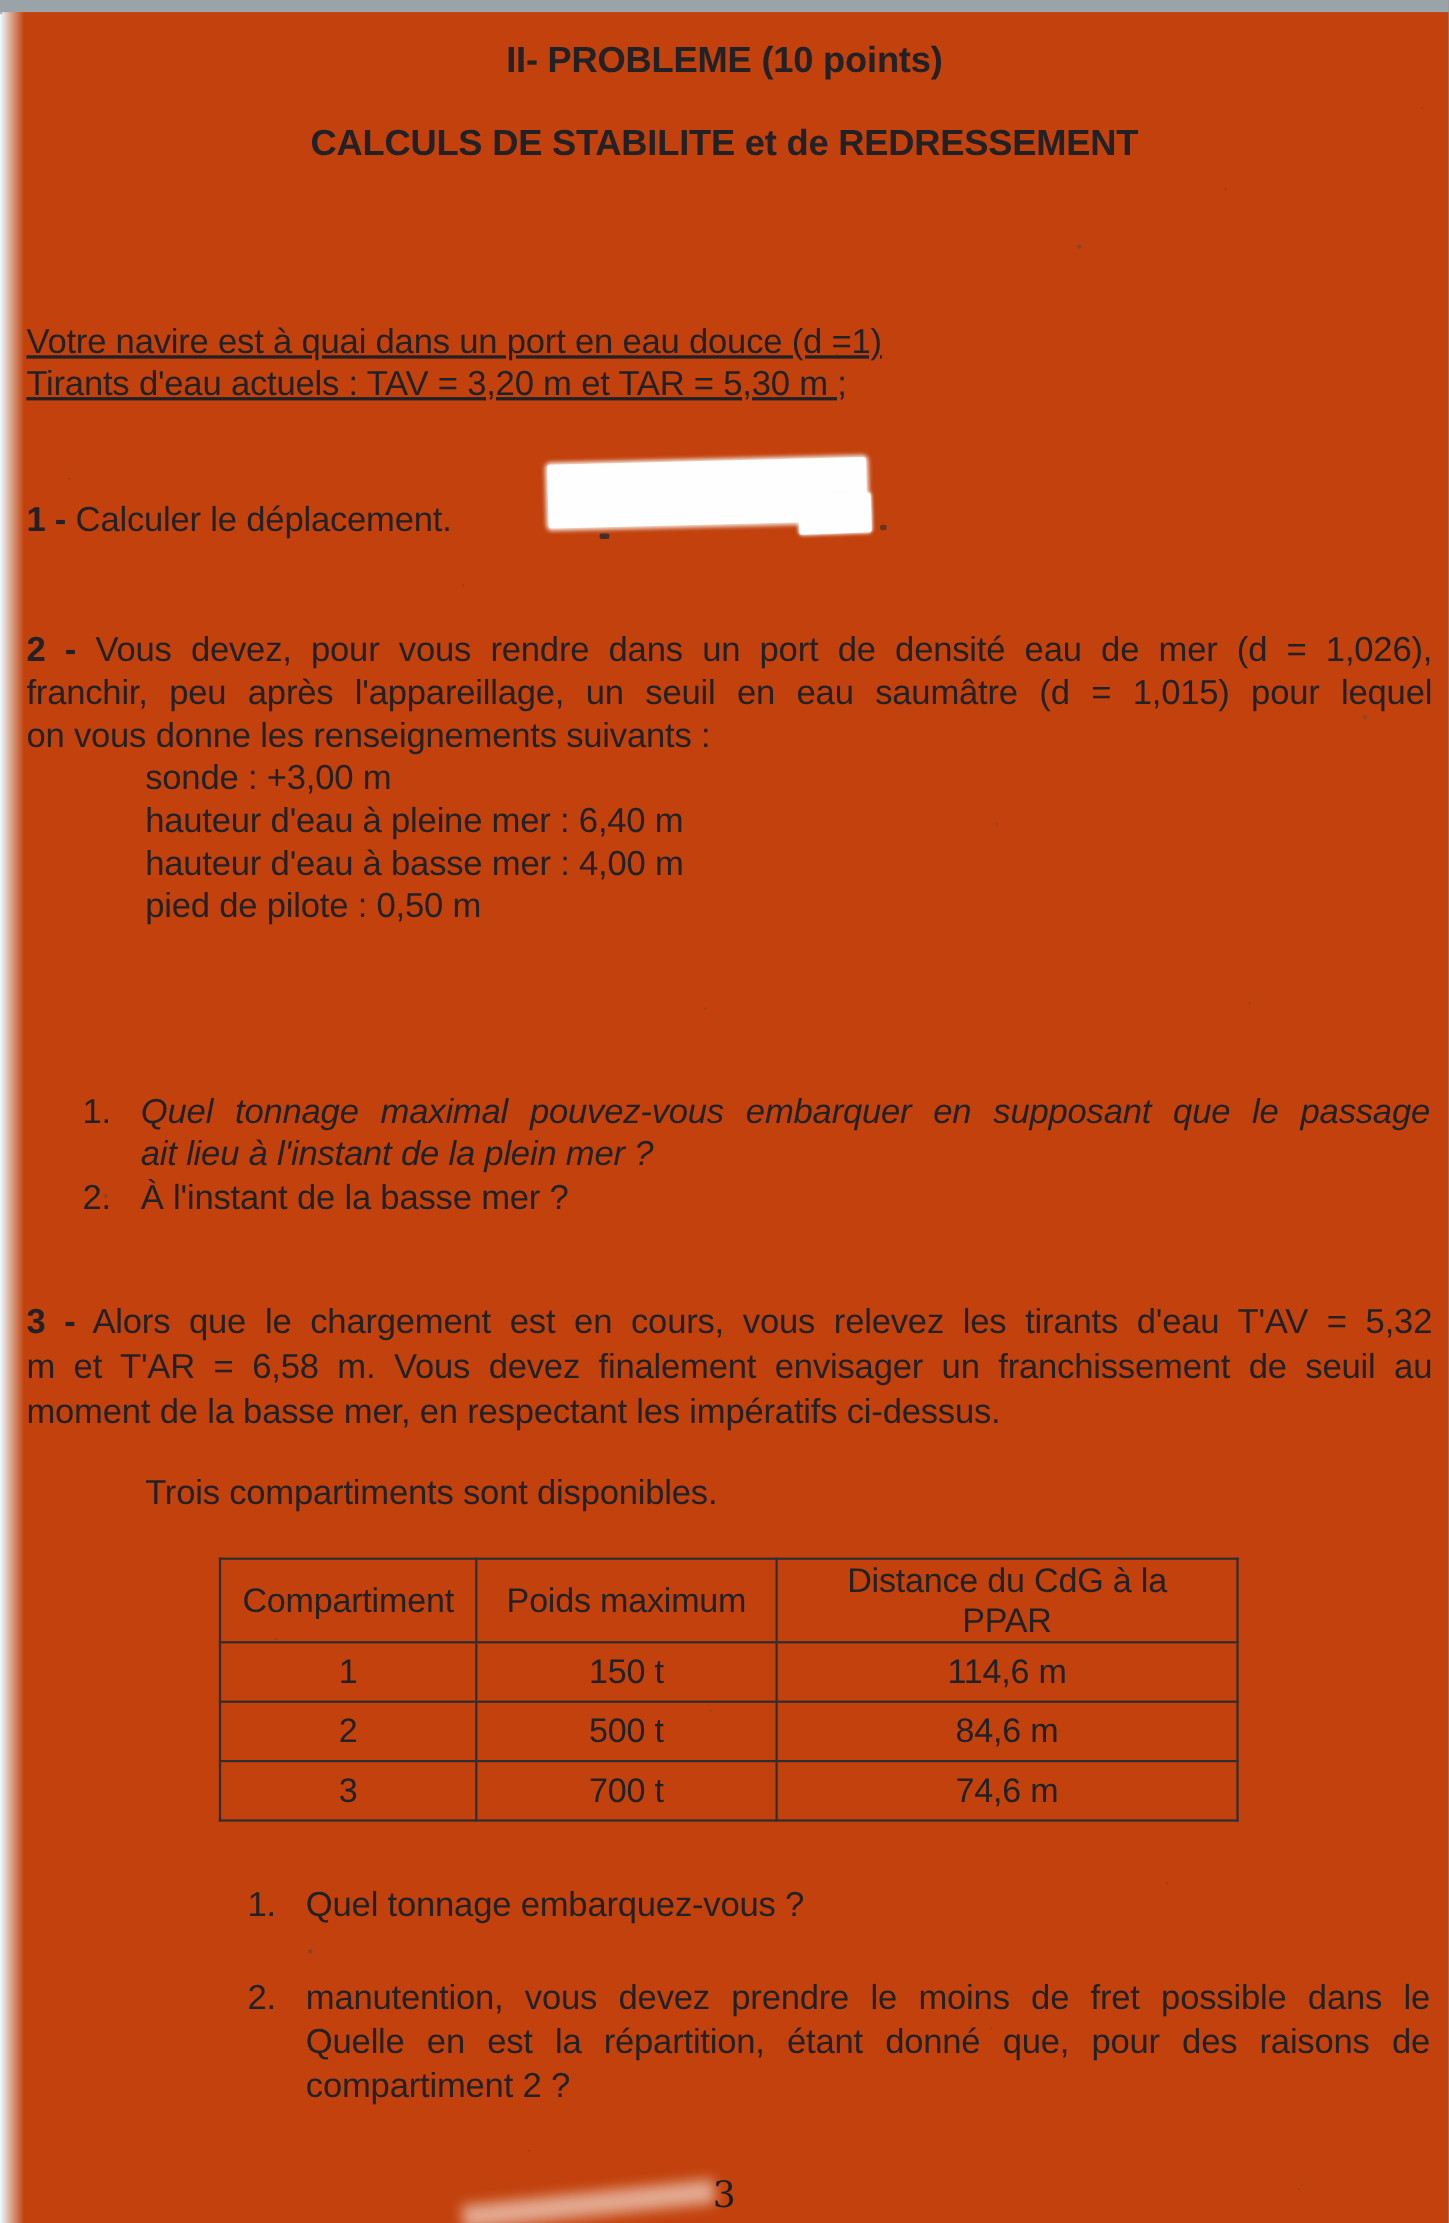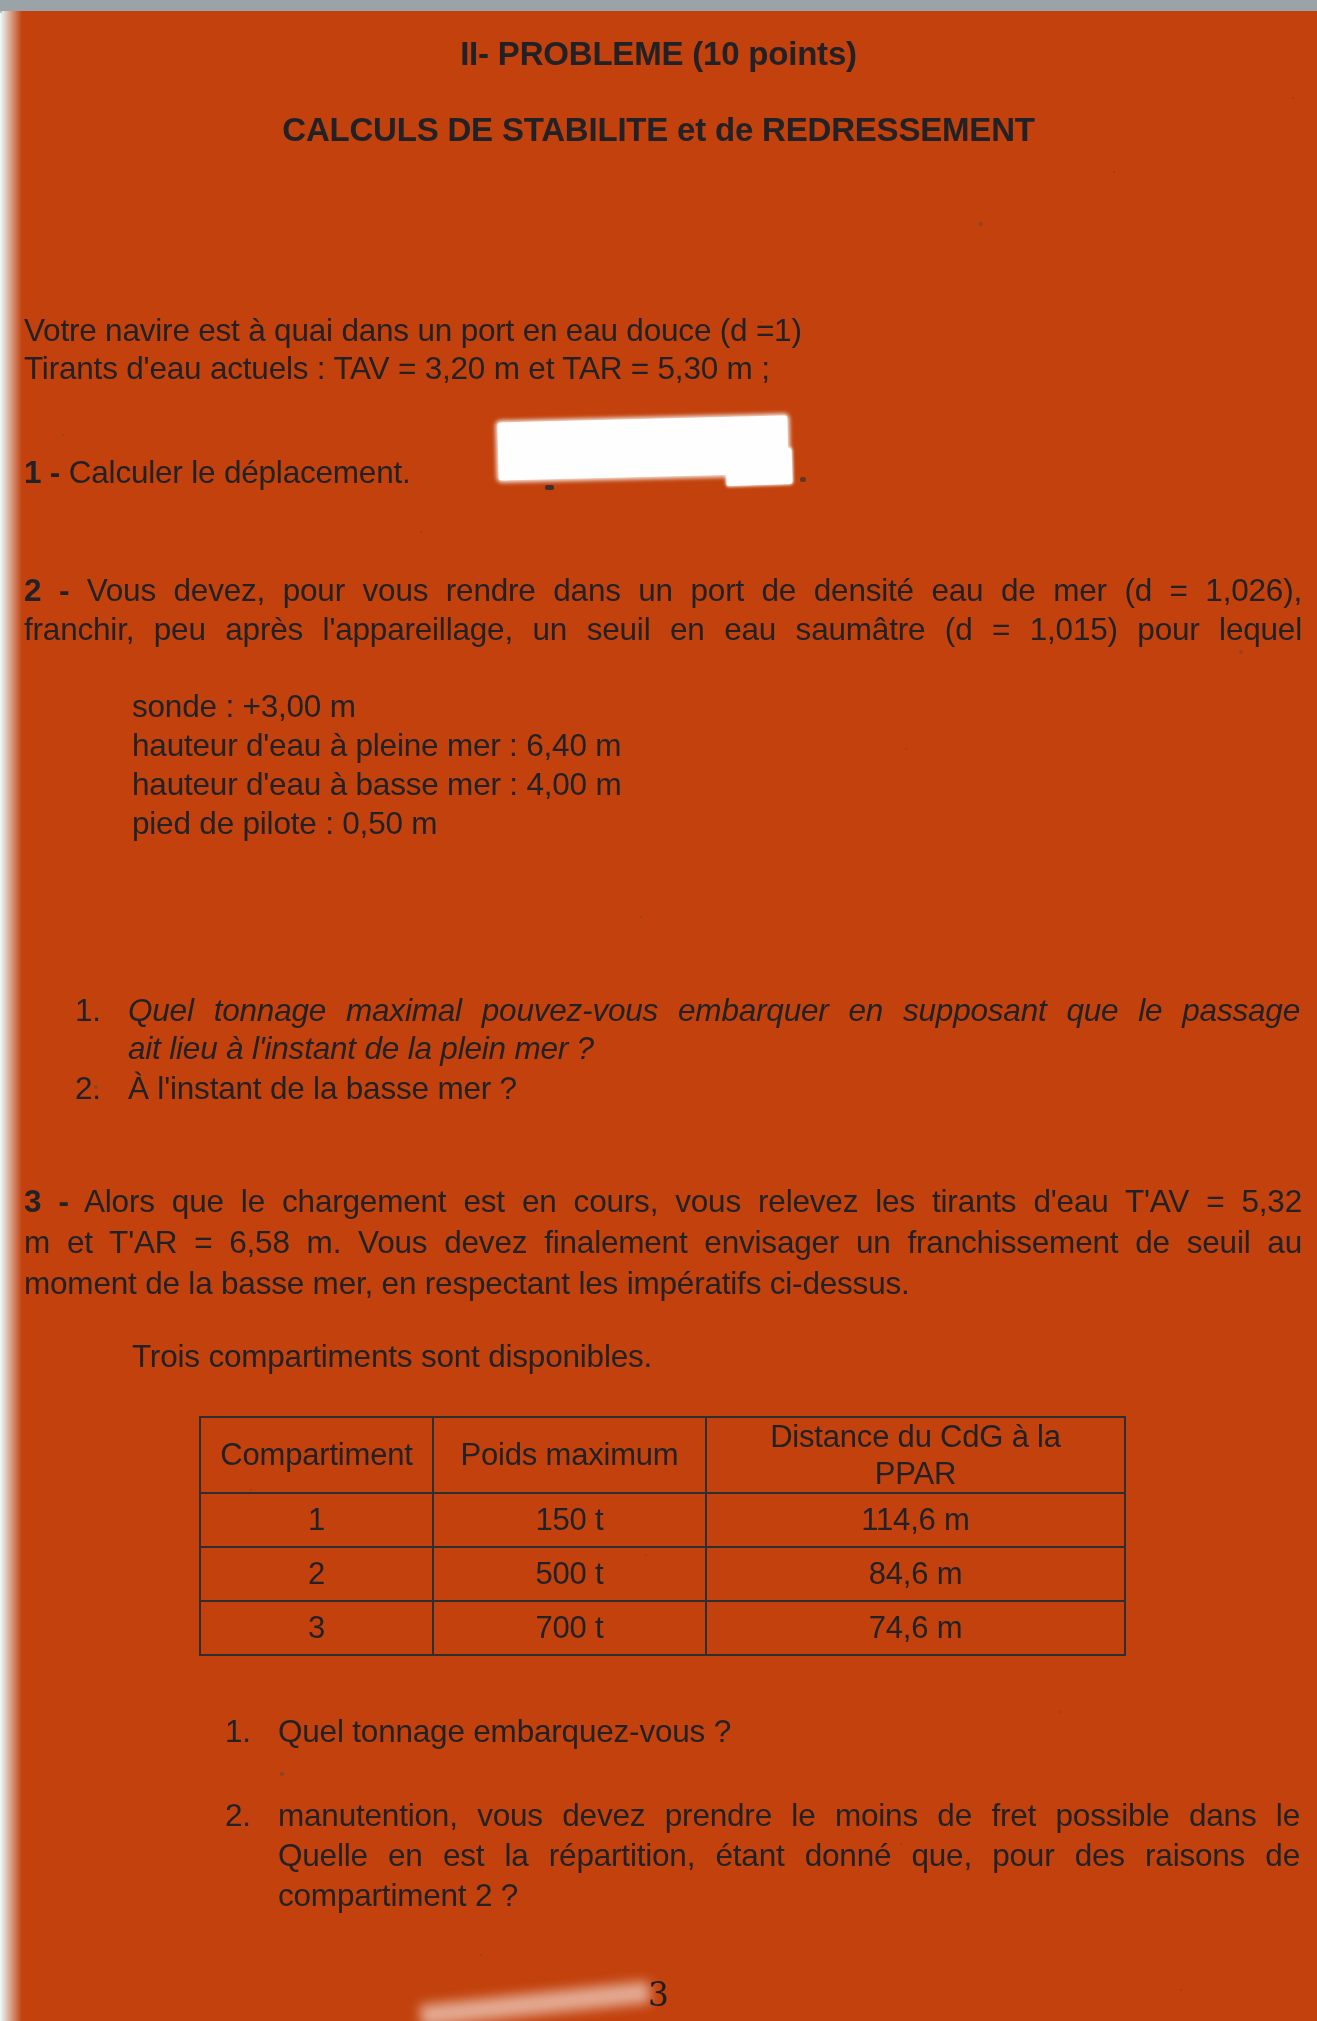--- a/index.html
+++ b/index.html
@@ -24,21 +24,21 @@
   }
   .subtitle{
     position:absolute;left:0;right:0;top:100px;
     text-align:center;font-size:33px;font-weight:700;letter-spacing:-0.2px;
   }
   .block{position:absolute;font-size:31.5px;letter-spacing:-0.2px;line-height:39px;}
   .pline{white-space:pre;}
   .jline{text-align:justify;text-align-last:justify;}
   .jline.lastl{text-align-last:left;}
   .qnum{font-weight:700;}
-  .intro{left:24px;top:300px;width:1280px;line-height:38px;}
+  .intro{left:24px;top:280px;width:1280px;line-height:38px;text-decoration:underline;}
   .q1{left:24px;top:442px;width:1000px;line-height:38px;}
   .q2{left:24px;top:560px;width:1278px;}
   .q2details{left:132px;top:676px;width:900px;}
   .constraint{left:24px;top:866px;width:1278px;}
   .q3{left:24px;top:1170px;width:1278px;line-height:41px;}
   .note{left:132px;top:1326px;width:1000px;}
 
   
   .li{position:absolute;display:flex;font-size:31.5px;letter-spacing:-0.2px;}
   .li .marker{flex:0 0 auto;}
@@ -149,20 +149,21 @@
   <div class="whiteout">
     <div class="wo-main"></div>
     <div class="wo-ext"></div>
     <div class="speck s1"></div>
     <div class="speck s2"></div>
   </div>
 
   <div class="block q2">
     <div class="jline"><span class="qnum">2 -</span><span> Vous devez, pour vous rendre dans un port de densité eau de mer (d = 1,026),</span></div>
     <div class="jline">franchir, peu après l'appareillage, un seuil en eau saumâtre (d = 1,015) pour lequel</div>
+    <div class="jline lastl">on vous donne les renseignements suivants :</div>
   </div>
 
   <div class="block q2details">
     <div class="pline">sonde : +3,00 m</div>
     <div class="pline">hauteur d'eau à pleine mer : 6,40 m</div>
     <div class="pline">hauteur d'eau à basse mer : 4,00 m</div>
     <div class="pline">pied de pilote : 0,50 m</div>
   </div>
 
 

